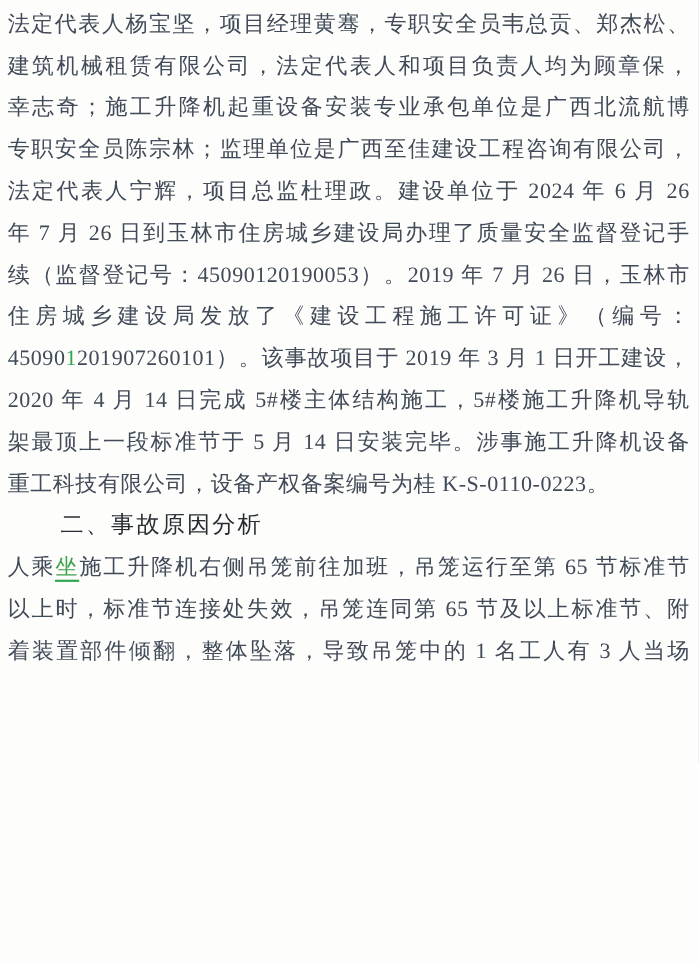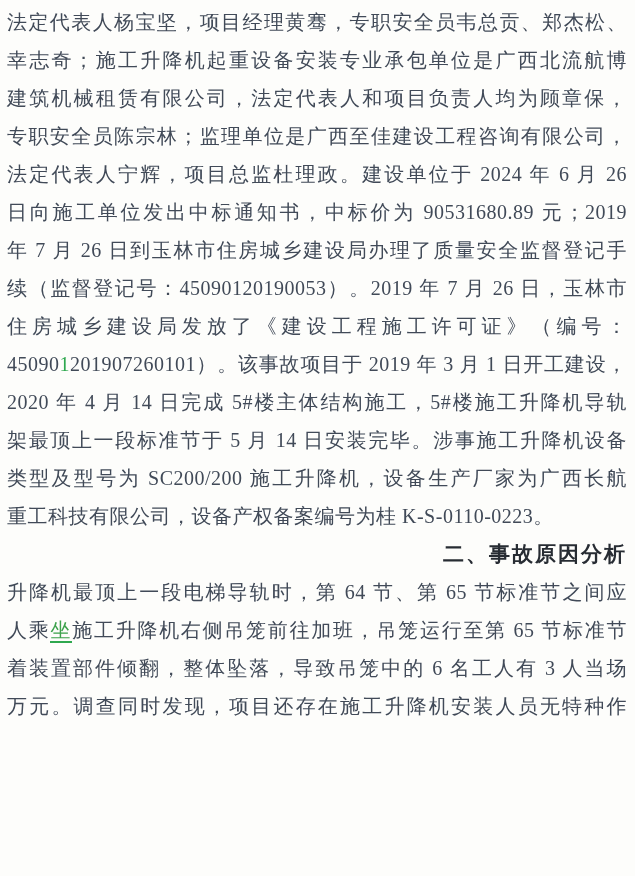--- a/index.html
+++ b/index.html
@@ -29,50 +29,46 @@
   }
   .line.j {
     white-space: normal;
     text-align: justify;
     text-align-last: justify;
     word-break: break-all;
   }
   .line.ind { text-indent: 48px; }
   .line.h {
     font-family: "Liberation Sans", "DejaVu Sans", sans-serif;
-    font-weight: bold;
+    font-weight: normal;
     color: #272c33;
     font-size: 21px;
     letter-spacing: 2px;
-    text-align: right;
   }
   .seg-green { color: #2fa84f; }
   .seg-green-underline {
     color: #3da24c;
     border-bottom: 2px solid #2fa84f;
   }
 </style>
 </head>
 <body>
 
 <div class="page">
   <div class="content">
       <div class="line j"><span>法定代表人杨宝坚，项目经理黄骞，专职安全员韦总贡、郑杰松、</span></div>
+      <div class="line j"><span>建筑机械租赁有限公司，法定代表人和项目负责人均为顾章保，</span></div>
       <div class="line j"><span>幸志奇；施工升降机起重设备安装专业承包单位是广西北流航博</span></div>
-      <div class="line j"><span>建筑机械租赁有限公司，法定代表人和项目负责人均为顾章保，</span></div>
       <div class="line j"><span>专职安全员陈宗林；监理单位是广西至佳建设工程咨询有限公司，</span></div>
       <div class="line j"><span>法定代表人宁辉，项目总监杜理政。建设单位于 2024 年 6 月 26</span></div>
-      <div class="line j"><span>日向施工单位发出中标通知书，中标价为 90531680.89 元；2019</span></div>
       <div class="line j"><span>年 7 月 26 日到玉林市住房城乡建设局办理了质量安全监督登记手</span></div>
       <div class="line j"><span>续（监督登记号：45090120190053）。2019 年 7 月 26 日，玉林市</span></div>
       <div class="line j"><span>住房城乡建设局发放了《建设工程施工许可证》（编号：</span></div>
       <div class="line j"><span>45090</span><span class="seg-green">1</span><span>201907260101）。该事故项目于 2019 年 3 月 1 日开工建设，</span></div>
       <div class="line j"><span>2020 年 4 月 14 日完成 5#楼主体结构施工，5#楼施工升降机导轨</span></div>
       <div class="line j"><span>架最顶上一段标准节于 5 月 14 日安装完毕。涉事施工升降机设备</span></div>
-      <div class="line j"><span>类型及型号为 SC200/200 施工升降机，设备生产厂家为广西长航</span></div>
       <div class="line"><span>重工科技有限公司，设备产权备案编号为桂 K-S-0110-0223。</span></div>
       <div class="line h ind"><span>二、事故原因分析</span></div>
-      <div class="line j"><span>升降机最顶上一段电梯导轨时，第 64 节、第 65 节标准节之间应</span></div>
       <div class="line j"><span>人乘</span><span class="seg-green-underline">坐</span><span>施工升降机右侧吊笼前往加班，吊笼运行至第 65 节标准节</span></div>
-      <div class="line j"><span>着装置部件倾翻，整体坠落，导致吊笼中的 6 名工人有 3 人当场</span></div>
-      <div class="line j"><span>万元。调查同时发现，项目还存在施工升降机安装人员无特种作</span></div>
+      <div class="line j"><span>以上时，标准节连接处失效，吊笼连同第 65 节及以上标准节、附</span></div>
+      <div class="line j"><span>着装置部件倾翻，整体坠落，导致吊笼中的 1 名工人有 3 人当场</span></div>
     </div>
 </div>
 
 </body></html>

